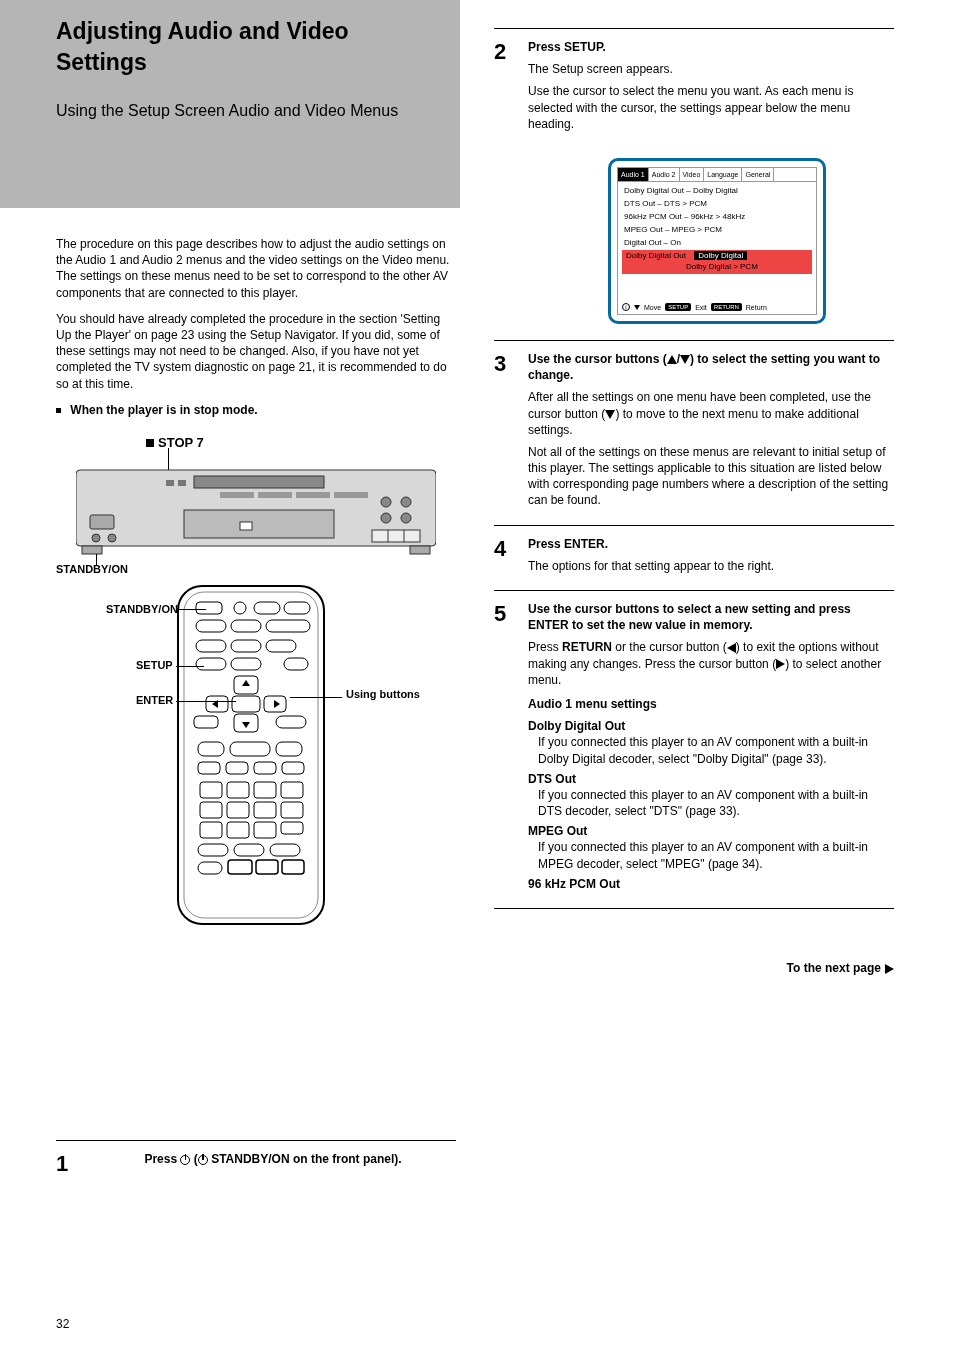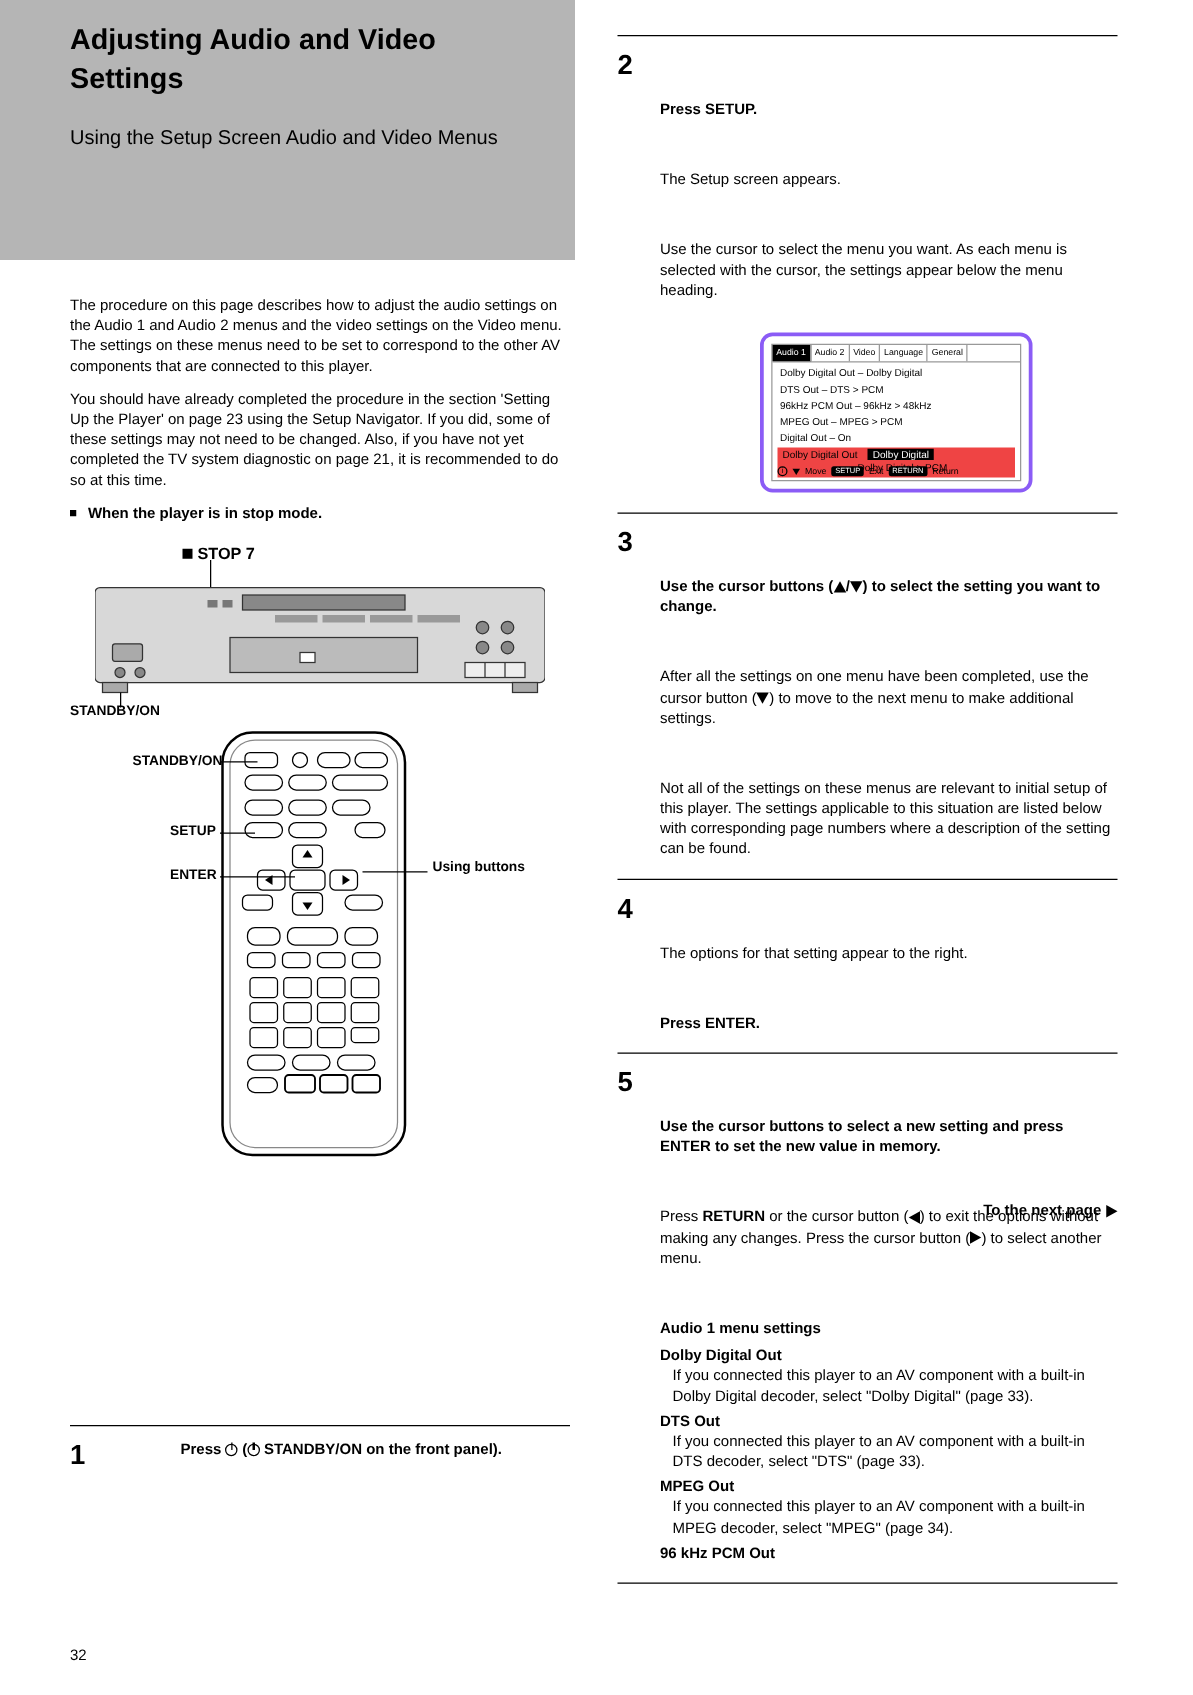--- a/index.html
+++ b/index.html
@@ -125,42 +125,42 @@
     position: absolute;
     left: 0; top: 8px;
     font-size: 22px;
     font-weight: bold;
   }
   .step .body {
     margin-left: 34px;
     font-size: 12px;
   }
   .step .body b { font-weight: bold; }
-  .step .body p { margin-bottom: 6px; margin-top: 40px; }
+  .step .body p { margin-bottom: 6px; }
   .indent-sub { margin-left: 0; margin-top: 8px; }
   .indent-sub p { margin-bottom: 4px; }
   .setting-row { margin-left: 0; margin-top: 4px; }
   .setting-row .label { font-weight: bold; display: block; }
   .setting-row .desc { margin-left: 10px; display: block; }
   .tri-up, .tri-down, .tri-left, .tri-right {
     display: inline-block;
     width: 0; height: 0;
     vertical-align: middle;
   }
   .tri-up { border-left: 5px solid transparent; border-right: 5px solid transparent; border-bottom: 9px solid #000; }
   .tri-down { border-left: 5px solid transparent; border-right: 5px solid transparent; border-top: 9px solid #000; }
   .tri-left { border-top: 5px solid transparent; border-bottom: 5px solid transparent; border-right: 9px solid #000; }
   .tri-right { border-top: 5px solid transparent; border-bottom: 5px solid transparent; border-left: 9px solid #000; }
 
   .screen-box {
     position: relative;
     width: 218px;
-    height: 128px;
+    height: 166px;
     margin: 26px 0 10px 80px;
-    border: 3px solid #8b5cf6;
+    border: 3px solid #0369a1;
     border-radius: 10px;
     background: #fff;
     padding: 6px;
     font-size: 8px;
   }
   .screen-inner {
     width: 100%; height: 100%;
     border: 1px solid #999;
     position: relative;
     font-family: Arial, sans-serif;
@@ -458,22 +458,22 @@
       <p>
         After all the settings on one menu have been completed, use the cursor button (<span class="tri-down"></span>) to move to the next menu to make additional settings.
       </p>
       <p>Not all of the settings on these menus are relevant to initial setup of this player. The settings applicable to this situation are listed below with corresponding page numbers where a description of the setting can be found.</p>
     </div>
   </div>
 
   <div class="step">
     <div class="num">4</div>
     <div class="body">
+      <p><b>Press ENTER.</b></p>
       <p>The options for that setting appear to the right.</p>
-      <p><b>Press ENTER.</b></p>
     </div>
   </div>
 
   <div class="step">
     <div class="num">5</div>
     <div class="body">
       <p><b>Use the cursor buttons to select a new setting and press ENTER to set the new value in memory.</b></p>
       <p>
         Press <b>RETURN</b> or the cursor button (<span class="tri-left"></span>) to exit the options without making any changes. Press the cursor button (<span class="tri-right"></span>) to select another menu.
       </p>

